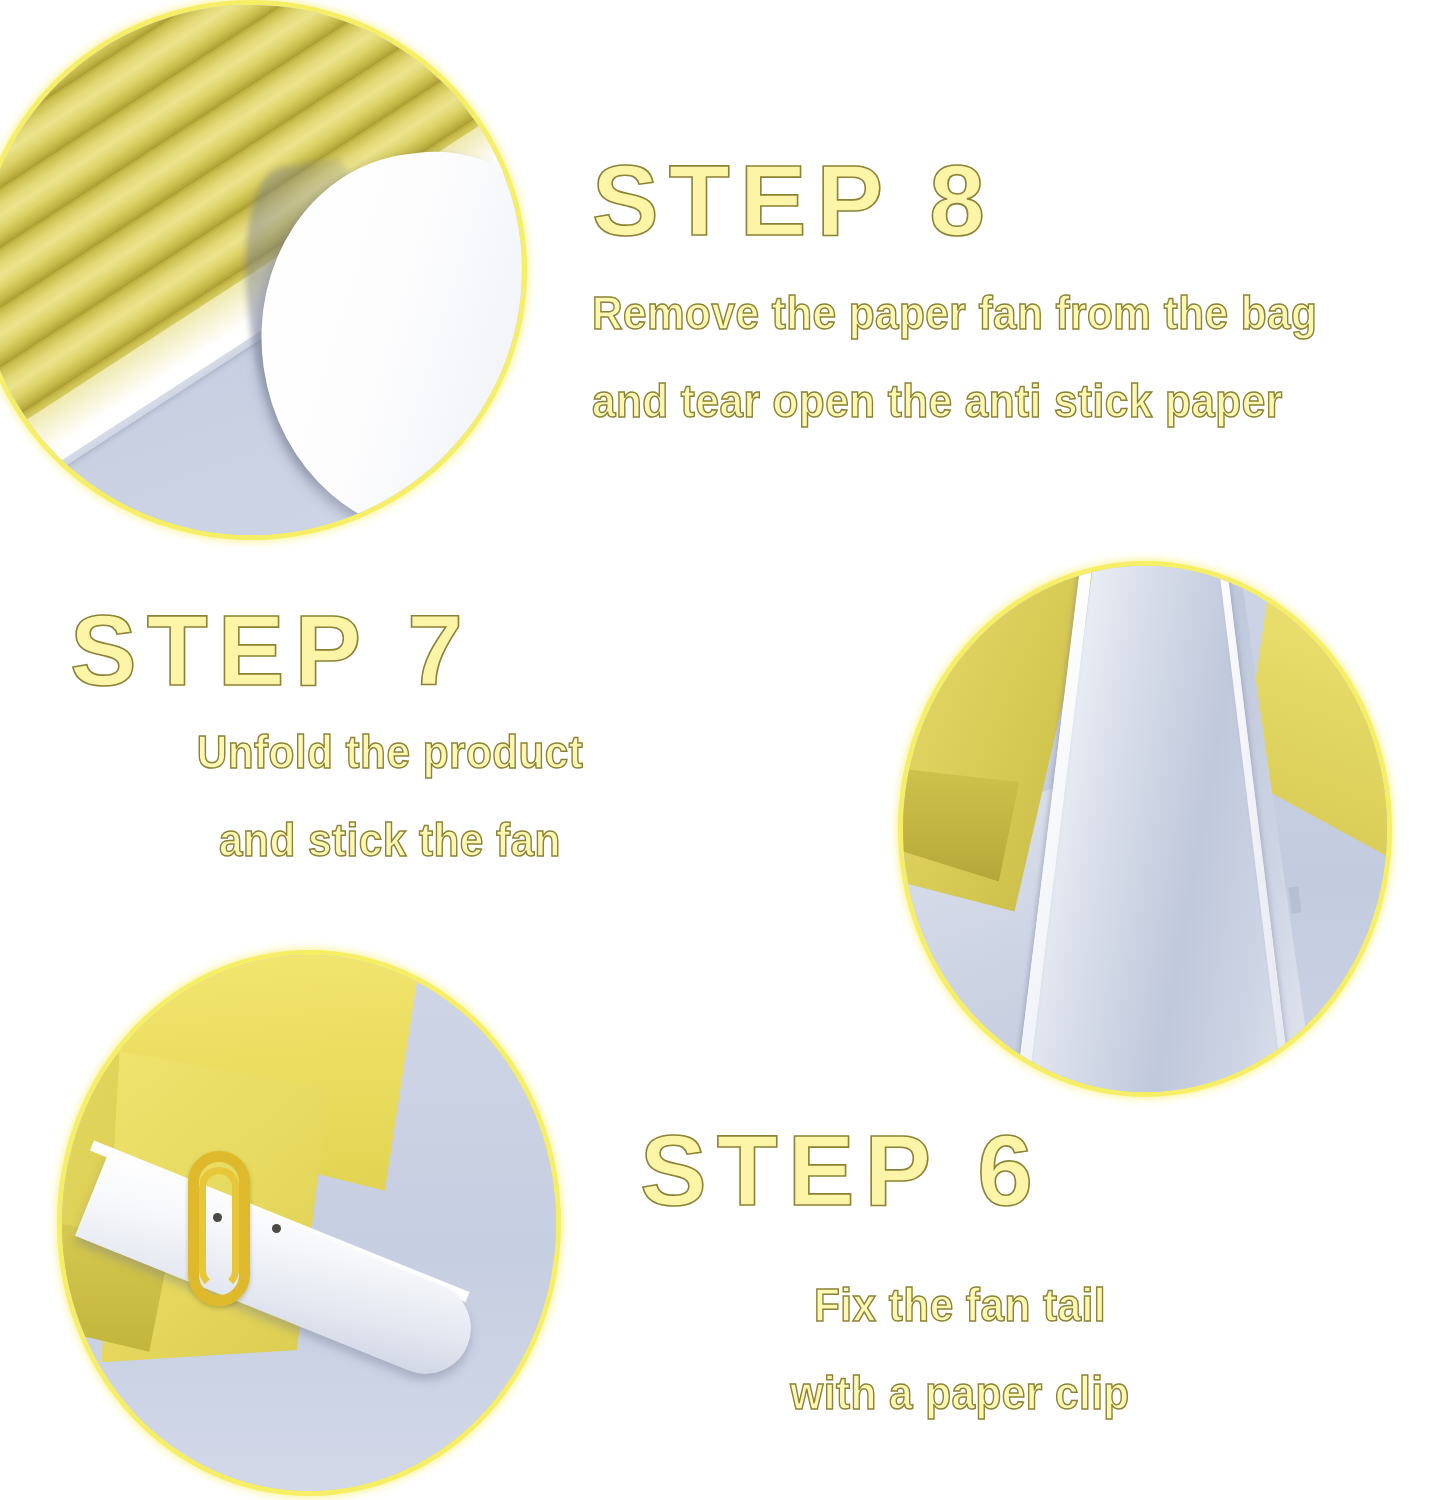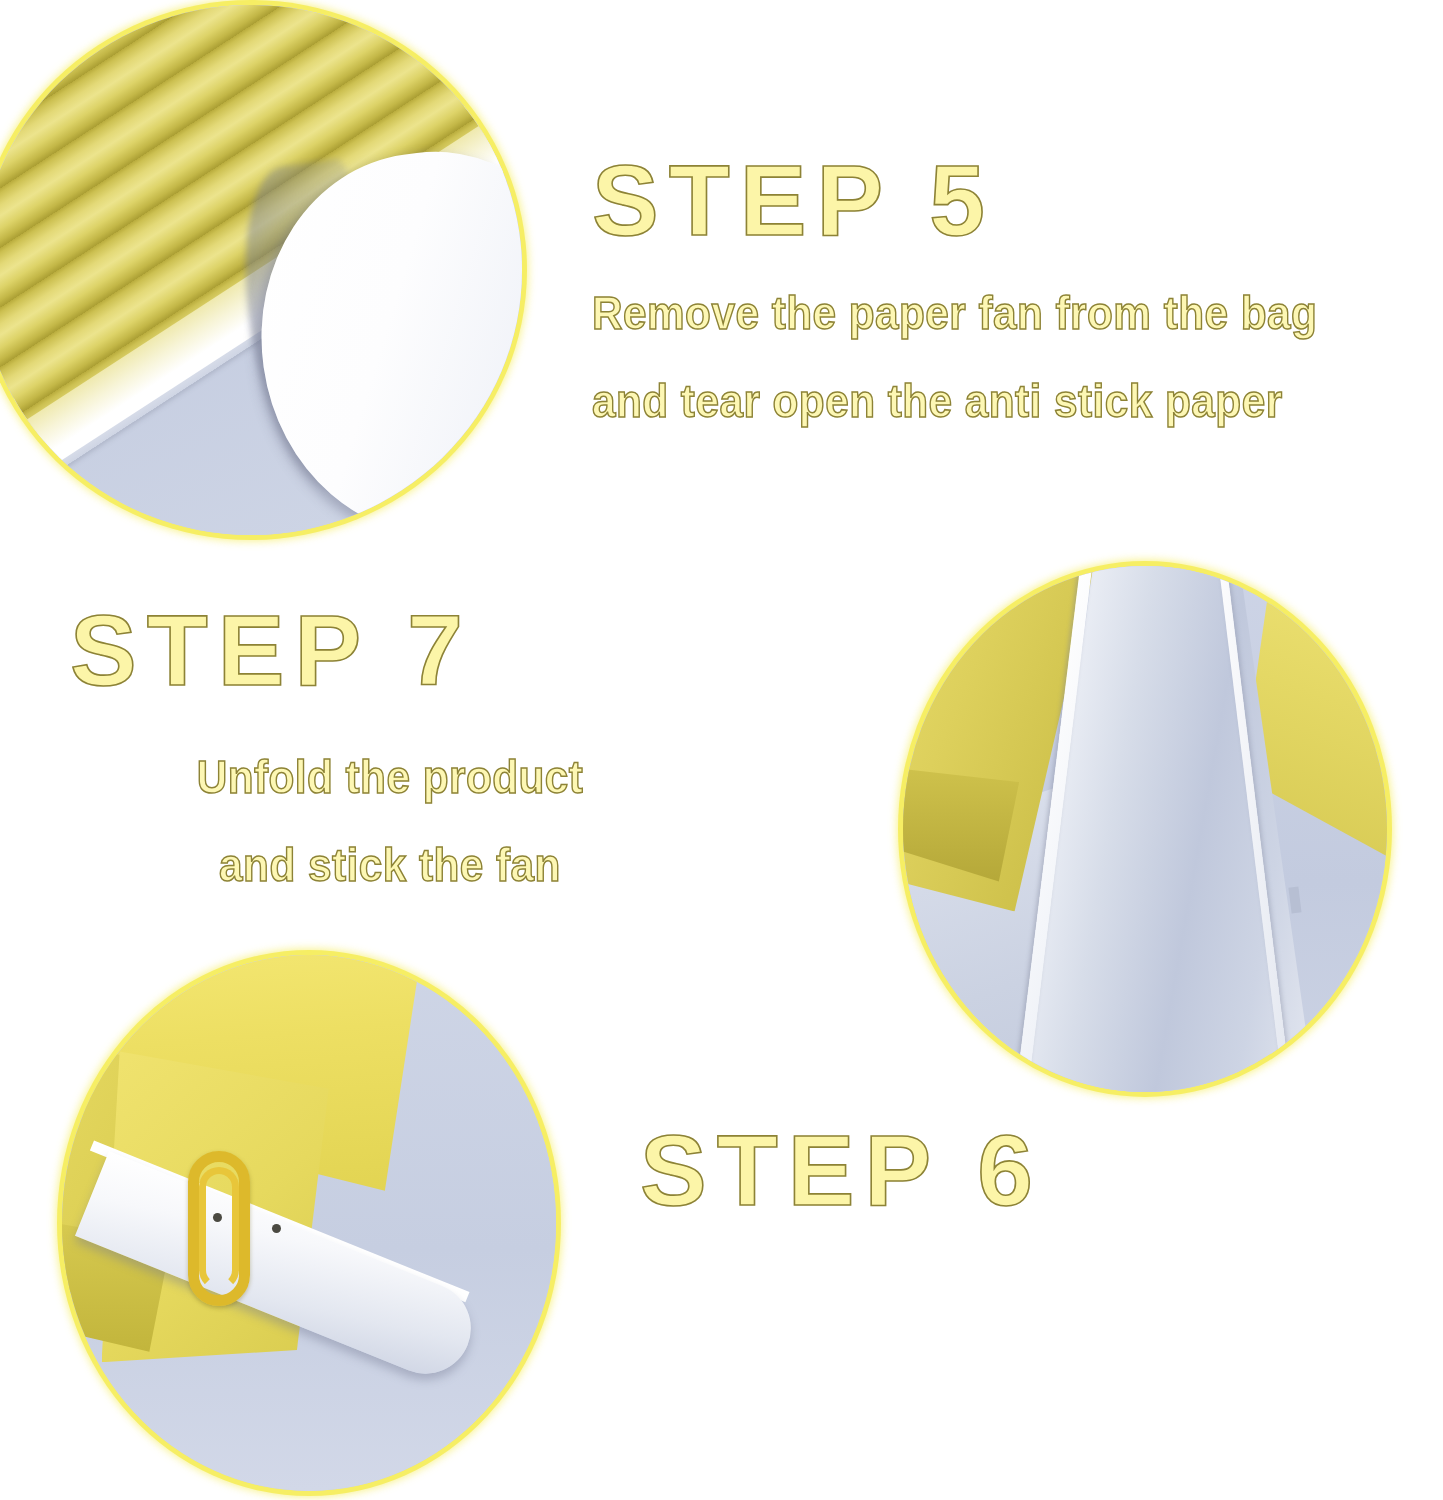--- a/index.html
+++ b/index.html
@@ -281,30 +281,30 @@
     <div class="p1-bg"></div>
     <div class="p1-whitestrip"></div>
     <div class="p1-pleats"></div>
     <div class="p1-pleat-edge"></div>
     <div class="p1-flap-shadow"></div>
     <div class="p1-flap"></div>
   </div>
 </div>
 
 <div class="step-block" style="left:592px; top:150px;">
-  <p class="step-heading">STEP 5</p>
+  <p class="step-heading">STEP 8</p>
   <div class="step-body">
     <p class="step-line">Remove the paper fan from the bag</p>
     <p class="step-line">and tear open the anti stick paper</p>
   </div>
 </div>
 
 <div class="step-block center-lines" style="left:70px; top:600px; width:640px;">
   <p class="step-heading" style="text-align:left;">STEP 7</p>
-  <div class="step-body" style="margin-top:54px;">
+  <div class="step-body" style="margin-top:29px;">
     <p class="step-line">Unfold the product</p>
     <p class="step-line">and stick the fan</p>
   </div>
 </div>
 
 <div class="photo-circle" style="left:903px; top:566px; width:484px; height:526px;">
   <div class="photo-inner">
     <div class="p2-bg"></div>
     <div class="p2-lowerwhite"></div>
     <div class="p2-yellow-left"></div>
@@ -328,13 +328,17 @@
     <div class="p3-tail"></div>
     <div class="p3-dot1"></div>
     <div class="p3-dot2"></div>
     <div class="p3-clip"></div>
     <div class="p3-clip-inner"></div>
   </div>
 </div>
 
 <div class="step-block center-lines" style="left:640px; top:1120px; width:640px;">
   <p class="step-heading" style="text-align:left;">STEP 6</p>
+  <div class="step-body" style="margin-top:62px;">
+    <p class="step-line">Fix the fan tail</p>
+    <p class="step-line">with a paper clip</p>
+  </div>
 </div>
 
 </body></html>

